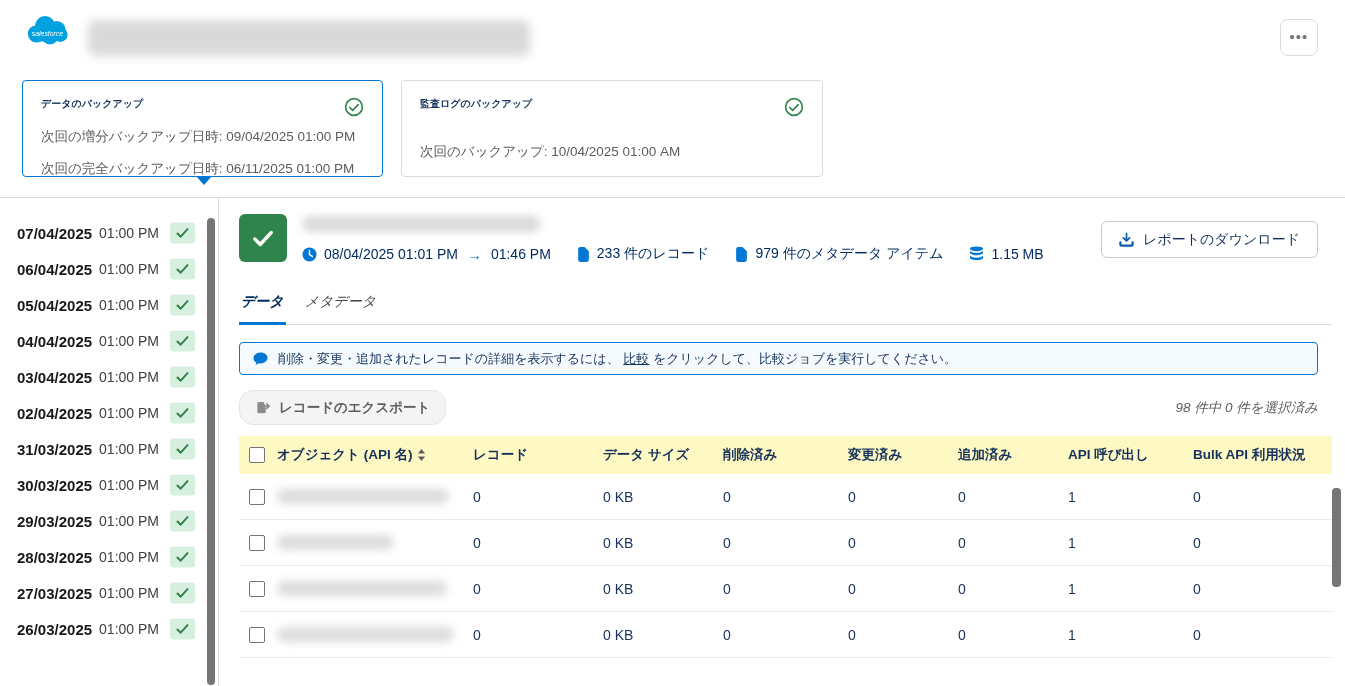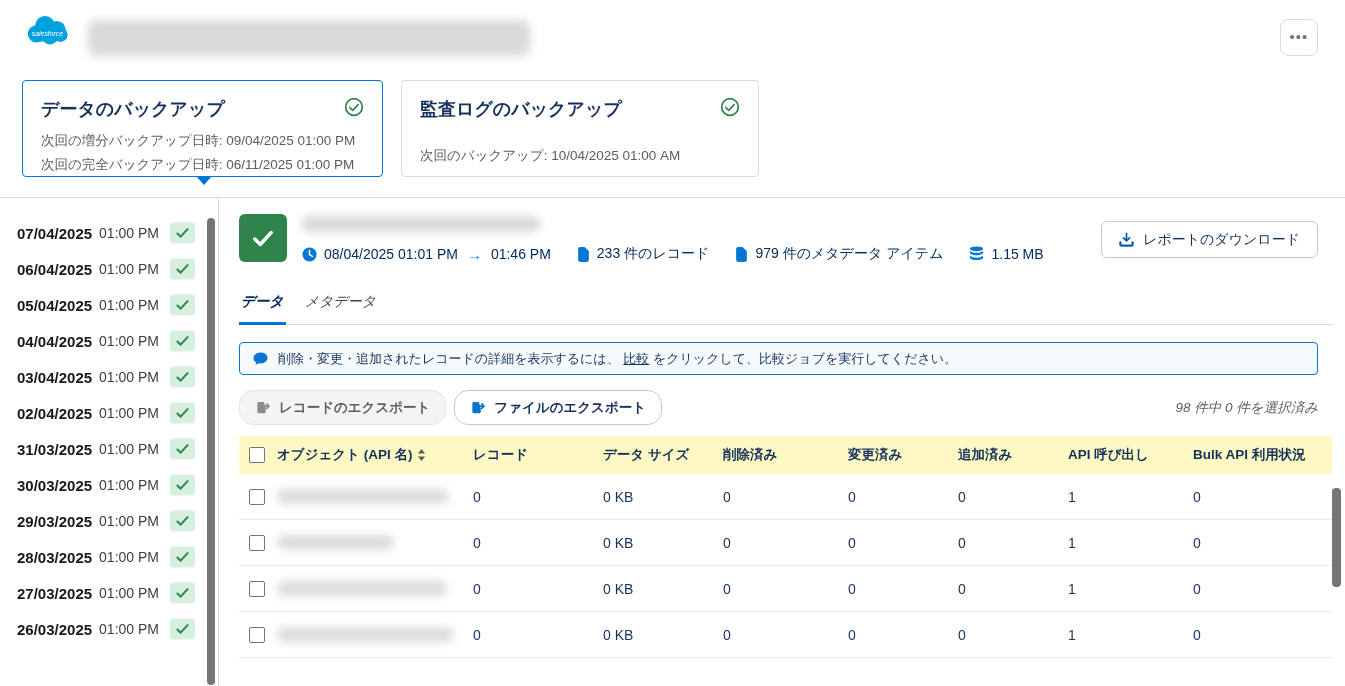--- a/index.html
+++ b/index.html
@@ -16,24 +16,24 @@
   .title-blur { position:absolute; left:88px; top:20px; width:442px; height:36px;
     background:#d9d9d9; border-radius:8px; filter:blur(5px); }
   .more-btn { position:absolute; right:27px; top:19px; width:38px; height:37px;
     border:1px solid #dddbda; border-radius:8px; background:#fff;
     color:#747474; font-size:15px; letter-spacing:1px; line-height:33px; text-align:center; cursor:pointer; }
   
   .cards { display:flex; gap:18px; padding-left:22px; }
   .card { position:relative; border:1px solid #dddbda; border-radius:4px; background:#fff; padding:16px 18px; height:97px; }
   .card.selected { border-color:#0176d3; }
   .card-data { width:361px; }
-  .card-audit { width:358px; }
+  .card-audit { width:422px; }
   .card-head { display:flex; align-items:flex-start; justify-content:space-between; }
-  .card-title { font-weight:700; font-size:18px; color:#16325c; }
-  .card-line { font-size:13.5px; color:#5c5c5c; margin-top:6px; }
+  .card-title { font-weight:700; font-size:10px; color:#16325c; }
+  .card-line { font-size:13.5px; color:#5c5c5c; margin-top:14px; }
   .card-line.first { margin-top:11px; }
   .card-line.tall { margin-top:26px; }
   .card-pointer { position:absolute; left:173px; bottom:-9px; width:0; height:0;
     border-left:8px solid transparent; border-right:8px solid transparent; border-top:9px solid #0176d3; }
   .section-divider { border:0; border-top:1px solid #dddbda; margin:20px 0 0 0; }
   
   .content { display:flex; height:488px; }
   .sidebar { position:relative; width:219px; flex:0 0 219px; border-right:1px solid #dddbda; padding-top:17px; overflow:hidden; }
   .sb-item { position:relative; height:36px; display:flex; align-items:center; padding-left:17px; cursor:pointer; }
   .sb-item.selected { background:#f3f2f2; }
@@ -336,29 +336,20 @@
     <div class="toolbar">
       <button class="btn disabled">
         <span>
           <svg width="15" height="15" viewBox="0 0 16 16" fill="none" stroke="#8c8c8c" stroke-width="1.7" stroke-linecap="round" stroke-linejoin="round">
             <path d="M9.5 2H4a1.5 1.5 0 00-1.5 1.5v9A1.5 1.5 0 004 14h6a1.5 1.5 0 001.5-1.5V9" fill="#8c8c8c" stroke="none"></path>
             <path d="M9 6.5h6M12.5 4l2.5 2.5L12.5 9"></path>
           </svg>
         </span>
         <span>レコードのエクスポート</span>
       </button>
-      <button class="btn">
-        <span>
-          <svg width="15" height="15" viewBox="0 0 16 16" fill="none" stroke="#0176d3" stroke-width="1.7" stroke-linecap="round" stroke-linejoin="round">
-            <path d="M9.5 2H4a1.5 1.5 0 00-1.5 1.5v9A1.5 1.5 0 004 14h6a1.5 1.5 0 001.5-1.5V9" fill="#0176d3" stroke="none"></path>
-            <path d="M9 6.5h6M12.5 4l2.5 2.5L12.5 9"></path>
-          </svg>
-        </span>
-        <span>ファイルのエクスポート</span>
-      </button>
       <div class="toolbar-right">
         <span class="selection">98 件中 0 件を選択済み</span>
       </div>
     </div>
 
     <div class="table">
       <div class="tgrid thead">
         <div>
             <div class="checkbox"></div>
           </div>

